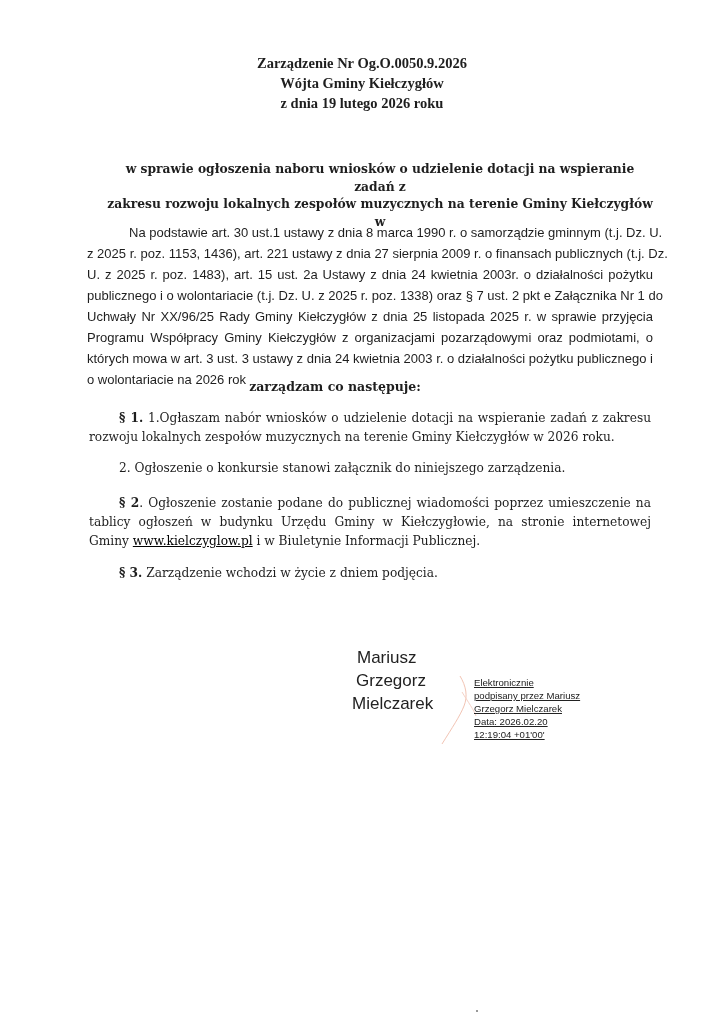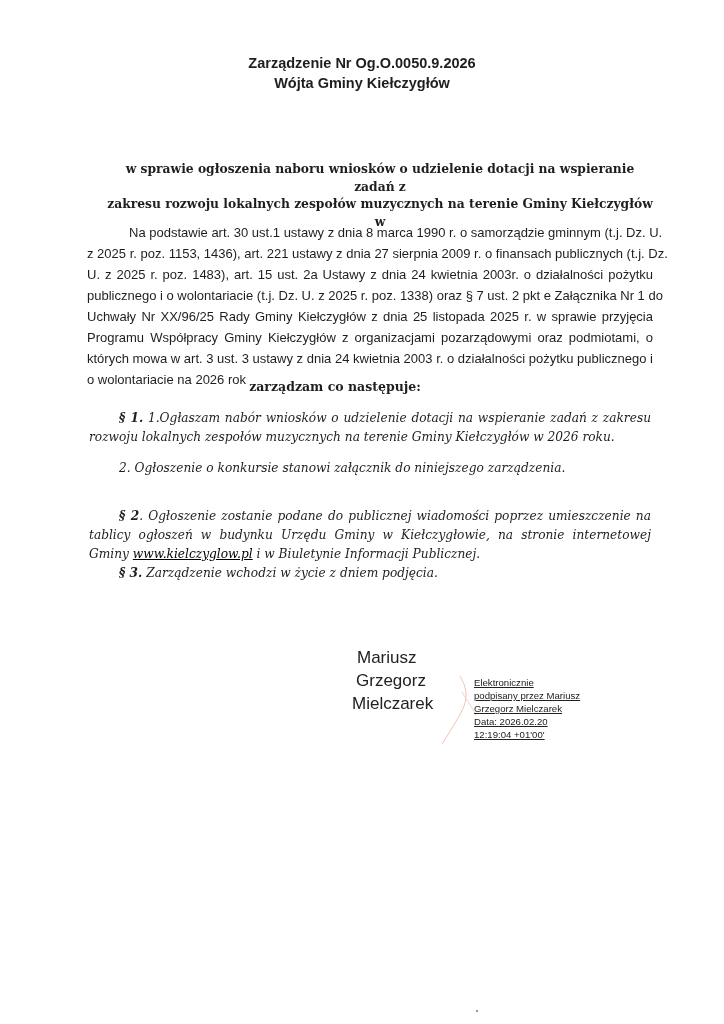--- a/index.html
+++ b/index.html
@@ -1,32 +1,32 @@
 <!DOCTYPE html>
 <html><head>
   <meta charset="utf-8">
   <style>
     html, body { margin: 0; padding: 0; background: #ffffff; }
     body { width: 724px; height: 1024px; position: relative; overflow: hidden; color: #1a1a1a; }
     .page { position: absolute; left: 0; top: 0; width: 724px; height: 1024px; background: #fff; }
 
-    .title-block { position: absolute; left: 0; width: 724px; top: 53px; text-align: center; font-family: Liberation Sans, sans-serif; font-weight: bold; font-size: 14.5px; line-height: 20px; color: #1e1e1e; }
+    .title-block { position: absolute; left: 0; width: 724px; top: 53px; text-align: center; font-family: Liberation Serif, serif; font-weight: bold; font-size: 14.5px; line-height: 20px; color: #1e1e1e; }
     .title-block div { white-space: nowrap; }
 
     .subject { position: absolute; left: 104px; width: 552px; top: 160px; text-align: center; font-family: "DejaVu Serif", serif; font-weight: bold; font-size: 12.3px; line-height: 17.5px; color: #1e1e1e; }
 
     .basis { position: absolute; left: 87px; width: 566px; top: 222px; font-family: "Liberation Sans", sans-serif; font-size: 13px; line-height: 21px; text-align: justify; color: #1e1e1e; }
     .basis .indent { display: inline-block; width: 42px; }
     .basis .line { display: block; text-align: justify; text-align-last: justify; white-space: nowrap; }
     .basis .line.last { text-align-last: left; }
 
     .decree-head { position: absolute; left: 9px; width: 652px; top: 379px; text-align: center; font-family: "DejaVu Serif", serif; font-weight: bold; font-size: 12.5px; color: #1e1e1e; }
 
     .para { position: absolute; left: 89px; width: 562px; font-family: "DejaVu Serif", serif; font-size: 12.2px; line-height: 19px; color: #1e1e1e; }
-    .para .line { display: block; white-space: nowrap; text-align: justify; text-align-last: justify; font-style: italic; }
+    .para .line { display: block; white-space: nowrap; text-align: justify; text-align-last: justify; }
     .para .line.last { text-align-last: left; }
     .para b { font-weight: bold; }
     .ind { padding-left: 30px; }
 
     a.link { color: #000000; text-decoration: underline; }
 
     .sig-name { position: absolute; left: 352px; top: 646px; font-family: "Liberation Sans", sans-serif; font-size: 17px; line-height: 23px; color: #222; }
     .sig-name div { white-space: nowrap; }
     .sig-name .l1 { padding-left: 5px; }
     .sig-name .l2 { padding-left: 4px; }
@@ -37,20 +37,21 @@
     .dot { position: absolute; left: 476px; top: 1010px; width: 2px; height: 2px; background: #999; }
   </style>
 </head>
 <body>
 
 <div class="page">
 
   <div class="title-block">
     <div>Zarządzenie Nr Og.O.0050.9.2026</div>
     <div>Wójta Gminy Kiełczygłów</div>
+    <div>z dnia 19 lutego 2026 roku</div>
   </div>
 
   <div class="subject">
     <div>w sprawie ogłoszenia naboru wniosków o udzielenie dotacji na wspieranie zadań z</div>
     <div>zakresu rozwoju lokalnych zespołów muzycznych na terenie Gminy Kiełczygłów w</div>
   </div>
 
   <div class="basis">
     <span class="line"><span class="indent"></span><span>Na podstawie art. 30 ust.1 ustawy z dnia 8 marca 1990 r. o samorządzie gminnym (t.j. Dz. U.</span></span>
     <span class="line">z 2025 r. poz. 1153, 1436), art. 221 ustawy z dnia 27 sierpnia 2009 r. o finansach publicznych (t.j. Dz.</span>
@@ -66,21 +67,21 @@
 
   <div class="para" style="top:409px;">
     <span class="line ind"><b>§ 1.</b> <span>1.Ogłaszam nabór wniosków o udzielenie dotacji na wspieranie zadań z zakresu</span></span>
     <span class="line last">rozwoju lokalnych zespołów muzycznych na terenie Gminy Kiełczygłów w 2026 roku.</span>
   </div>
 
   <div class="para" style="top:459px;">
     <span class="line last ind">2. Ogłoszenie o konkursie stanowi załącznik do niniejszego zarządzenia.</span>
   </div>
 
-  <div class="para" style="top:494px;margin-top:13px;">
+  <div class="para" style="top:494px;">
     <span class="line ind"><b>§ 2</b><span>. Ogłoszenie zostanie podane do publicznej wiadomości poprzez umieszczenie na</span></span>
     <span class="line">tablicy ogłoszeń w budynku Urzędu Gminy w Kiełczygłowie, na stronie internetowej</span>
     <span class="line last"><span>Gminy </span><a class="link">www.kielczyglow.pl</a><span> i w Biuletynie Informacji Publicznej.</span></span>
   </div>
 
   <div class="para" style="top:564px;">
     <span class="line last ind"><b>§ 3.</b><span> Zarządzenie wchodzi w życie z dniem podjęcia.</span></span>
   </div>
 
   <div class="sig-name">

